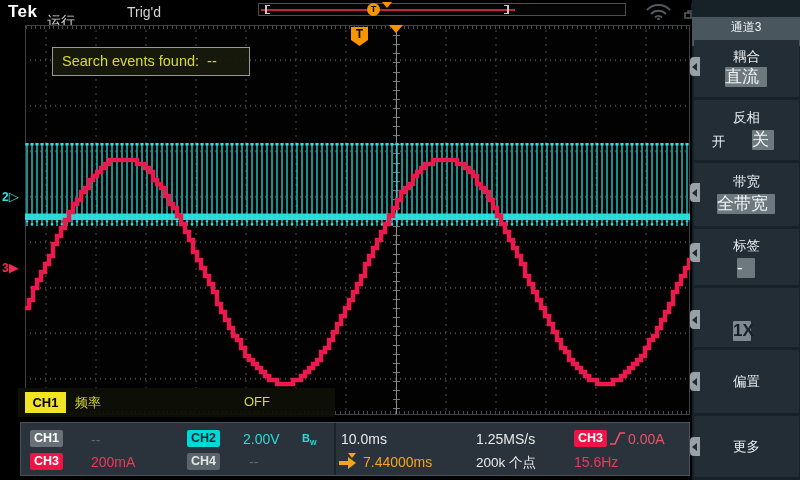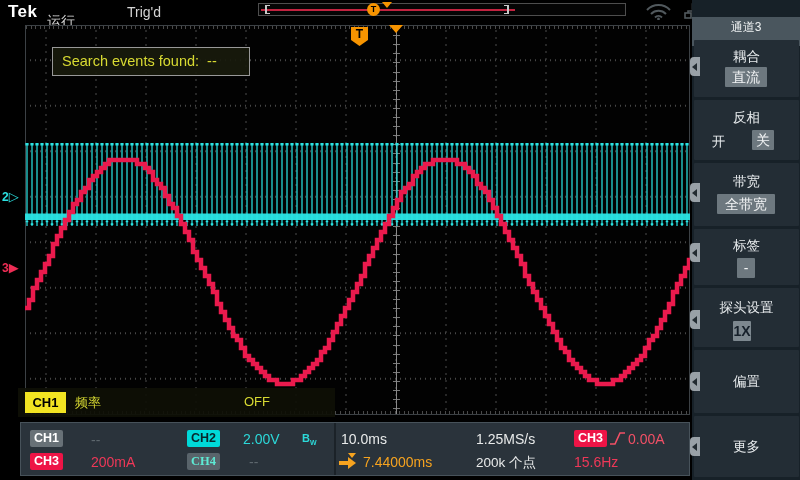--- a/index.html
+++ b/index.html
@@ -61,21 +61,21 @@
   .meas-chip{position:absolute;left:7px;top:4px;width:41px;height:21px;background:#f2e422;color:#000;
     font-size:13px;font-weight:bold;text-align:center;line-height:21px;}
   .meas-label{position:absolute;left:57px;top:6px;color:#d8da32;font-size:13px;}
   .meas-value{position:absolute;left:226px;top:6px;color:#d8da32;font-size:13px;}
 
   
   .status-bar{left:20px;top:422px;width:670px;height:54px;background:#2a333b;border:1px solid #47525a;}
   .badge{position:absolute;width:33px;height:17px;border-radius:2px;font-size:12.5px;font-weight:bold;
     text-align:center;line-height:17px;}
   .b-gray{background:#687177;color:#fff;}
-  .b-gray2{background:#59646b;color:#5eead4;font-family:Liberation Serif, serif;}
+  .b-gray2{background:#59646b;color:#e5e5e5;}
   .b-cyan{background:#00d9d9;color:#08262b;}
   .b-red{background:#ee1446;color:#fff;}
   .sb-text{position:absolute;font-size:14px;}
   .dim{color:#5d676d;}
   .cyan{color:#2cd9d9;}
   .red{color:#ee3858;}
   .red2{color:#f25066;}
   .white{color:#e8eaea;}
   .orange{color:#f6a31f;text-align:center;}
   .sb-div{position:absolute;left:313px;top:0;width:2px;height:100%;background:#1b2228;}
@@ -87,21 +87,21 @@
     border-top:6px solid transparent;border-bottom:6px solid transparent;}
   .delay-arrow .notch{position:absolute;left:9px;top:-2px;width:0;height:0;border-left:4px solid transparent;
     border-right:4px solid transparent;border-top:5px solid #f6a31f;}
 
   
   .sidebar{left:692px;top:0;width:108px;height:480px;background:#172128;}
   .sb-header{position:absolute;left:0;top:17px;width:100%;height:29px;background:#4a565e;
     color:#eef1f2;font-size:12px;text-align:center;line-height:21px;}
   .menu-sec{position:absolute;left:2px;width:105px;background:#232d35;border-radius:1px;}
   .sec-label{position:absolute;left:0;width:100%;text-align:center;color:#e8ecee;font-size:13.5px;}
-  .chip{position:absolute;background:#6d787f;color:#f2f4f5;font-size:14px;text-align:center;
+  .chip{position:absolute;background:#6d787f;color:#f2f4f5;font-size:17px;text-align:left;
     height:20px;line-height:20px;border-radius:1px;}
   .chip-dark{background:#7d888f;color:#16202a;font-weight:bold;}
   .side-tab{position:absolute;left:-4px;width:10px;height:19px;background:#99a1a7;border-radius:4px 0 0 4px;}
   .side-tab::after{content:"";position:absolute;left:2px;top:5.5px;width:0;height:0;
     border-top:4px solid transparent;border-bottom:4px solid transparent;border-right:5px solid #222b31;}
 </style>
 </head>
 <body>
 
 <div id="screen">
@@ -228,21 +228,20 @@
     </div>
 
     <div class="menu-sec" style="top:229px;height:56px">
       <div class="side-tab" style="top:14px"></div>
       <div class="sec-label" style="top:8px">标签</div>
       <div class="chip" style="left:43px;top:29px;width:18px">-</div>
     </div>
 
     <div class="menu-sec" style="top:288px;height:59px">
       <div class="side-tab" style="top:22px"></div>
-      <div class="sec-label" style="top:11px">探头设置</div>
       <div class="chip chip-dark" style="left:39px;top:33px;width:18px">1X</div>
     </div>
 
     <div class="menu-sec" style="top:350px;height:63px">
       <div class="side-tab" style="top:22px"></div>
       <div class="sec-label" style="top:23px">偏置</div>
     </div>
 
     <div class="menu-sec" style="top:416px;height:61px">
       <div class="side-tab" style="top:21px"></div>

